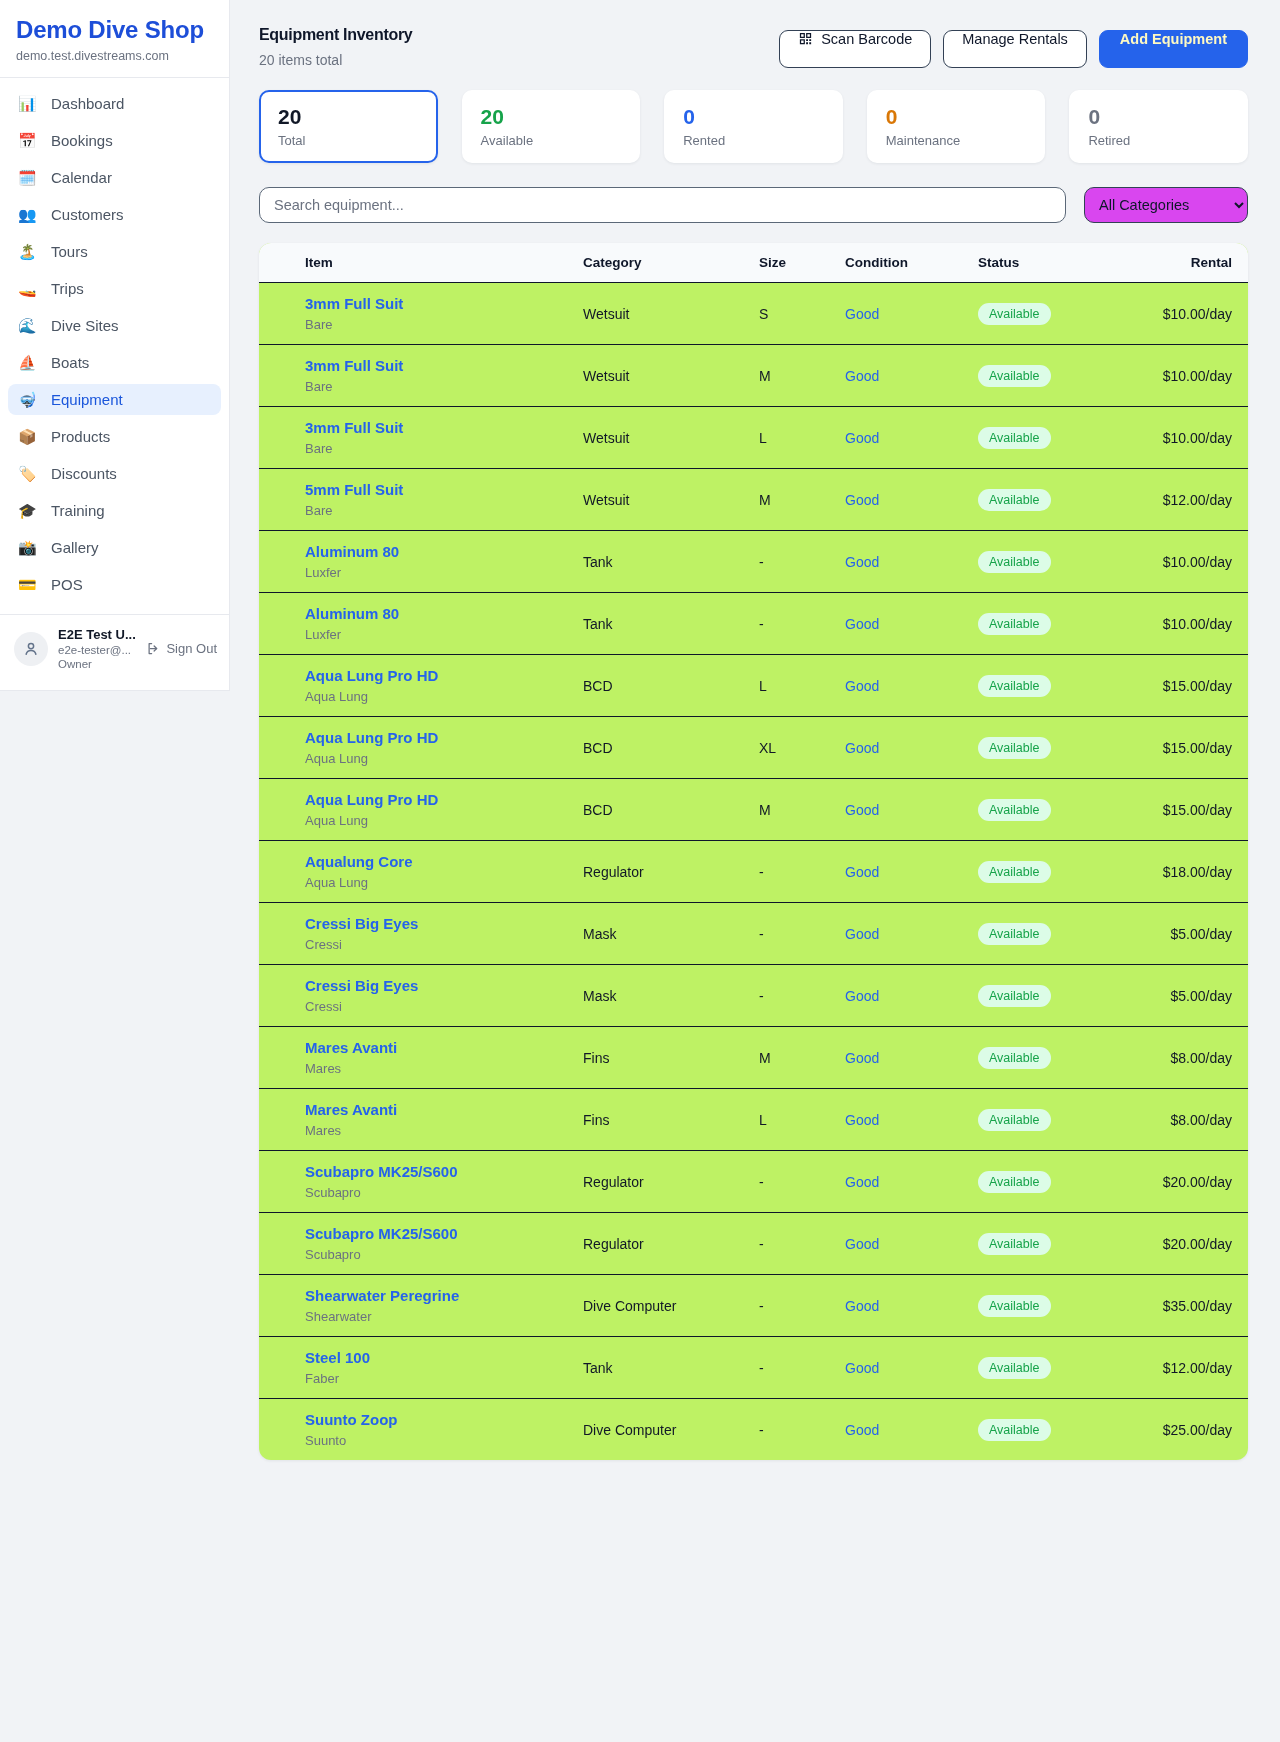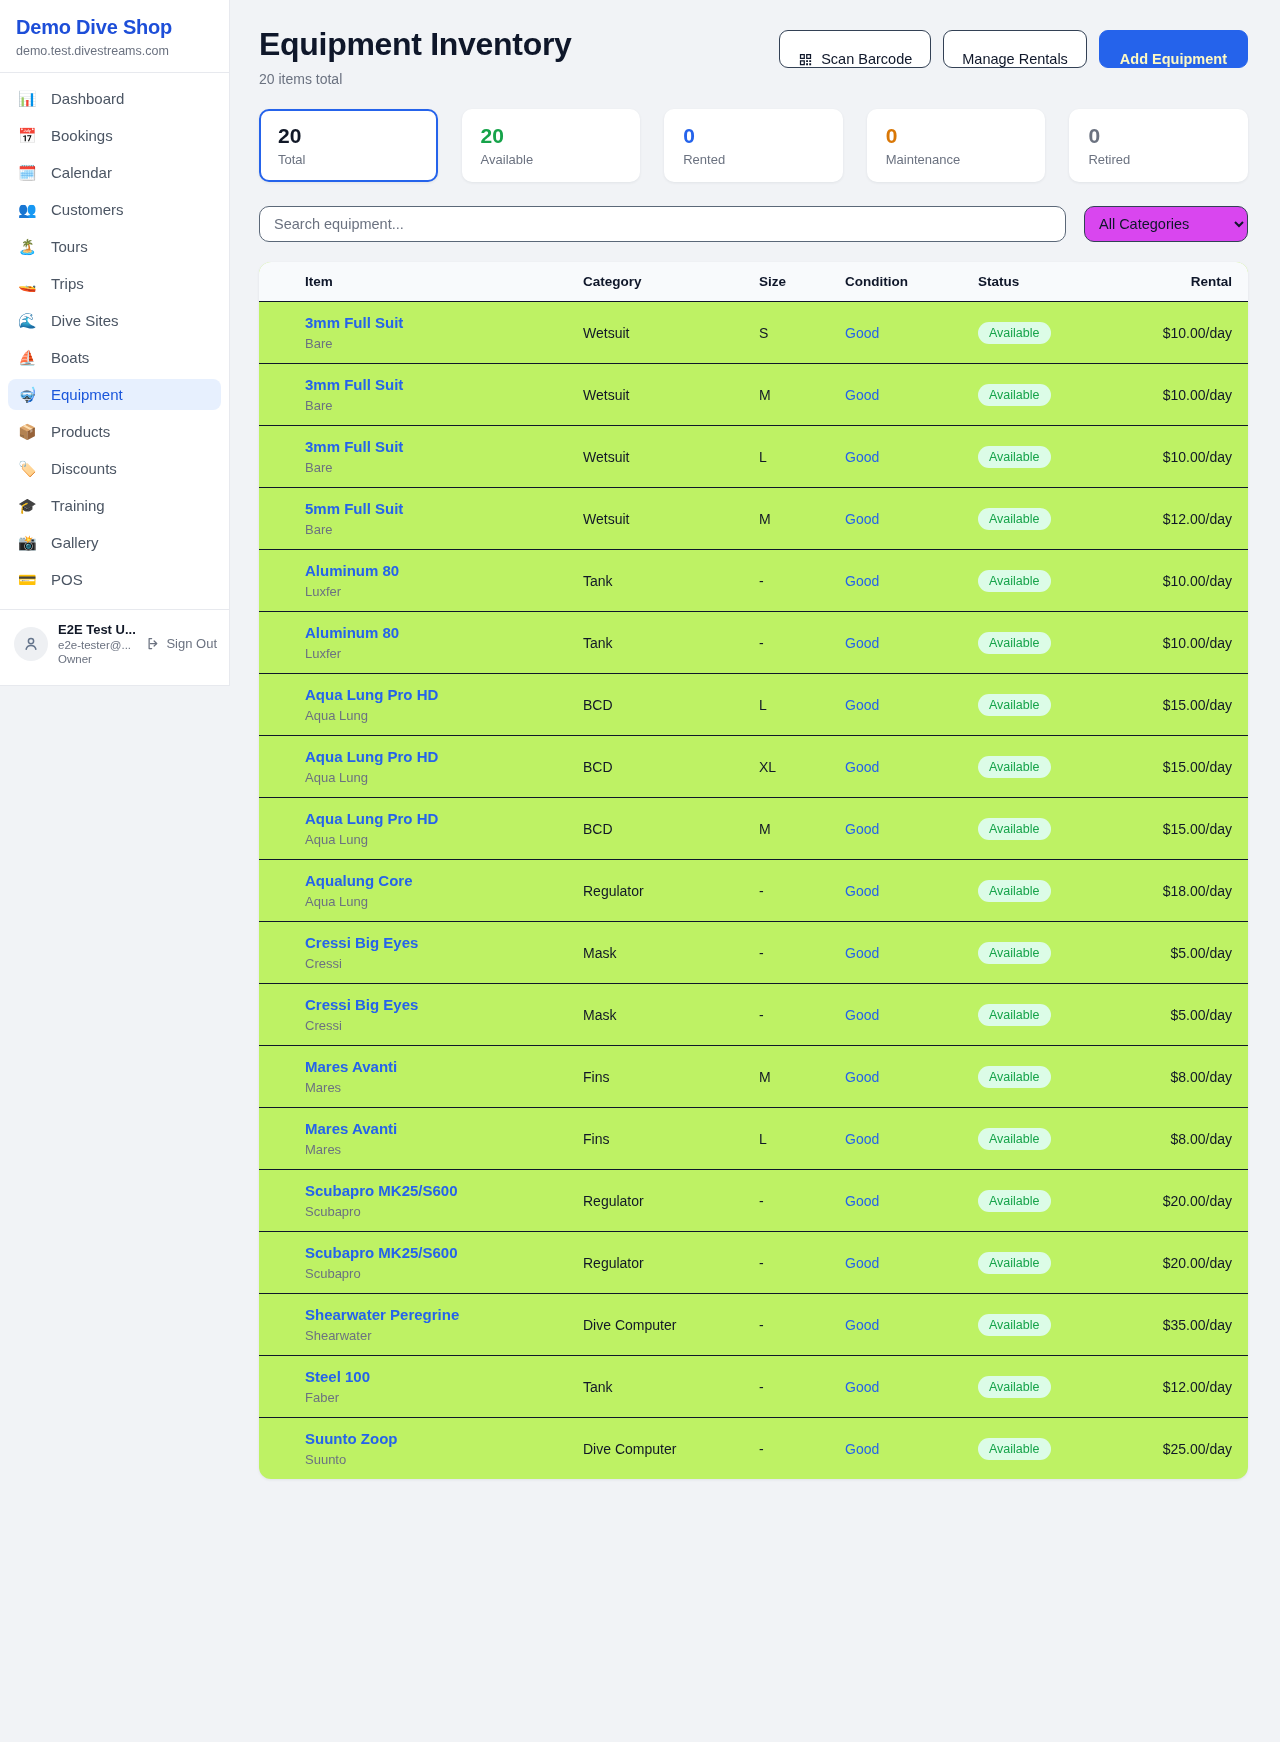--- a/index.html
+++ b/index.html
@@ -10,21 +10,21 @@
     color:#111827;
     position:relative;
   }
   
   .sidebar {
     position:absolute; left:0; top:0; width:230px;
     background:#ffffff; border-right:1px solid #e7e9ee; border-bottom:1px solid #e7e9ee;
     padding-bottom:10px;
   }
   .brand { padding:16px 16px 14px 16px; }
-  .brand-name { color:#1d4ed8; font-size:20px; font-weight:800; letter-spacing:-.2px; }
+  .brand-name { color:#1d4ed8; font-size:24px; font-weight:800; letter-spacing:-.2px; }
   .brand-domain { color:#6b7280; font-size:12.5px; margin-top:5px; }
   .divider { border:none; border-top:1px solid #e7e9ee; }
   .nav { padding:10px 8px; display:flex; flex-direction:column; gap:6px; }
   .nav-item {
     display:flex; align-items:center; gap:13px;
     padding:7px 10px; border-radius:8px; cursor:pointer;
     color:#4b5563; font-size:15px; text-decoration:none;
   }
   .nav-item.active { background:#e7f0fe; color:#1a56db; }
   .nav-icon { width:20px; font-size:15px; text-align:center; line-height:1; }
@@ -40,25 +40,25 @@
   .user-name { font-size:13px; font-weight:700; color:#111827; }
   .user-email { font-size:11.5px; color:#6b7280; margin-top:2px; }
   .user-role { font-size:11.5px; color:#6b7280; margin-top:2px; }
   .signout {
     display:flex; align-items:center; gap:5px; background:none; border:none;
     color:#6b7280; font-size:13px; cursor:pointer; font-family:inherit; flex:0 0 auto;
   }
   
   .main { position:absolute; left:259px; top:0; width:989px; padding-top:26px; }
   .page-header { display:flex; justify-content:space-between; align-items:flex-start; }
-  .page-title { font-size:32px; font-weight:800; color:#0f172a; letter-spacing:-.3px; }
+  .page-title { font-size:16px; font-weight:800; color:#0f172a; letter-spacing:-.3px; }
   .page-subtitle { font-size:14px; color:#6b7280; margin-top:8px; }
   .header-actions { display:flex; gap:12px; margin-top:4px; }
   .btn {
-    height:38px; display:flex; align-items:flex-end; gap:8px; padding:0 18px;
+    height:38px; display:flex; align-items:flex-start; gap:8px; padding:0 18px;
     border-radius:9px; font-size:14.5px; font-family:inherit; cursor:pointer;
     background:#ffffff; border:1px solid #334155; color:#0f172a; font-weight:500;
   }
   .btn-primary { background:#2563eb; border-color:#2563eb; color:#fef9c3; font-weight:600; padding:0 20px; }
   
   .stats { display:flex; gap:24px; margin-top:22px; }
   .stat-card {
     flex:1 1 0; background:#ffffff; border-radius:10px; padding:13px 17px;
     border:2px solid transparent; box-shadow:0 1px 3px rgba(16,24,40,.07);
     cursor:pointer; min-height:73px;

